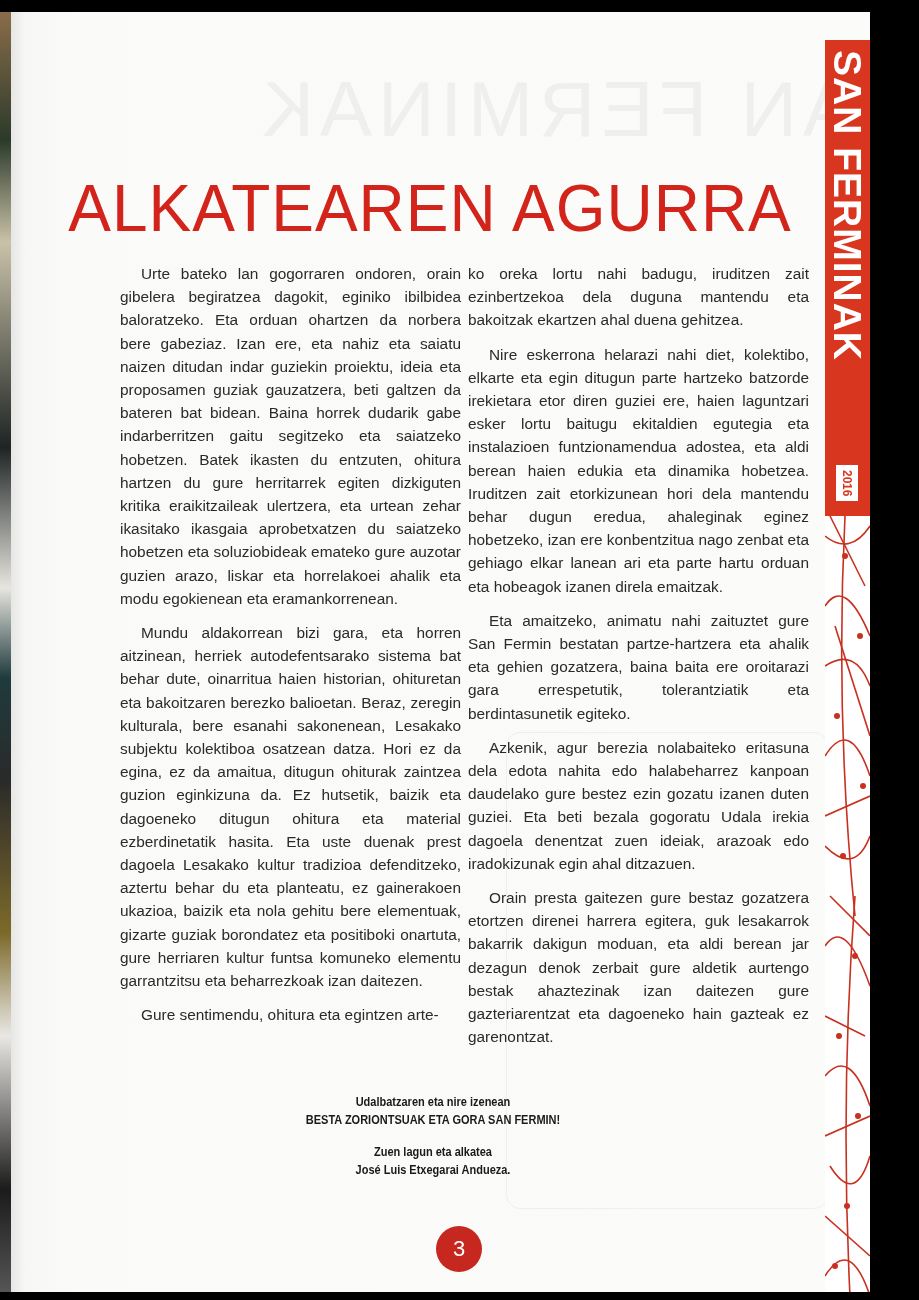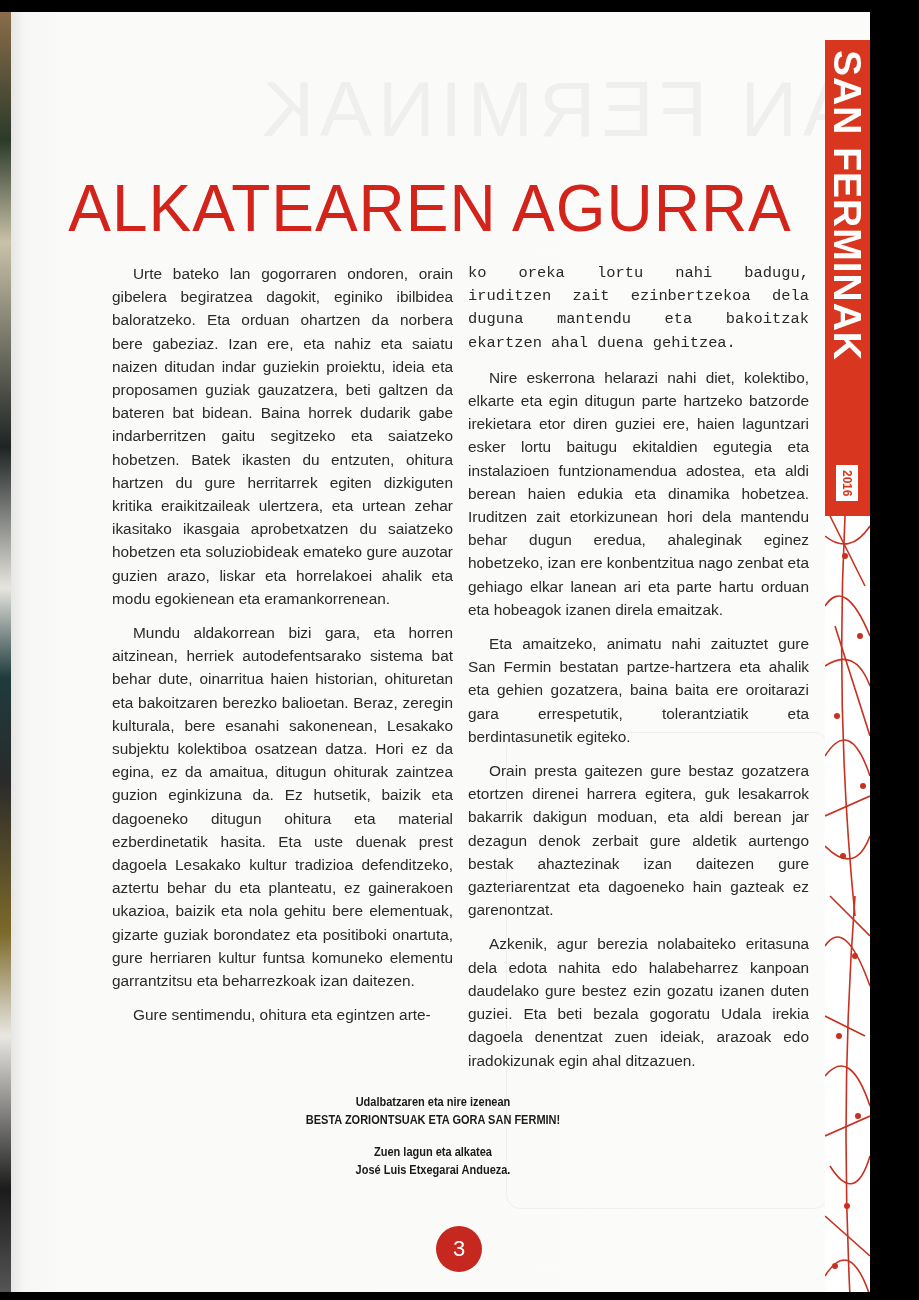--- a/index.html
+++ b/index.html
@@ -27,24 +27,24 @@
     }
     .title {
       position: absolute; left: 0; width: 860px; top: 128px; text-align: center;
       color: #d3241c; font-size: 64px; font-weight: normal; letter-spacing: 1px;
       font-family: "Liberation Sans", sans-serif; transform: scaleY(1.05);
     }
     .col {
       position: absolute; top: 262px; width: 341px;
       font-size: 15.4px; line-height: 23.2px; color: #2a2a2a; text-align: justify;
     }
-    .col-left { left: 112px; }
+    .col-left { left: 120px; }
     .col-right { left: 468px; }
     .col p { margin: 0 0 11px 0; text-indent: 21px; }
-    .col p.cont { text-indent: 0; font-family: Liberation Mono, monospace; }
+    .col p.cont { text-indent: 0; }
     .signoff {
       position: absolute; left: 0; width: 866px; top: 1093px; text-align: center;
       font-family: "Liberation Sans", sans-serif; font-weight: bold;
       font-size: 12.5px; line-height: 18px; color: #1a1a1a; transform: scaleX(0.88);
       transform-origin: 433px 0;
     }
     .signoff .gap { height: 14px; }
     .page-num {
       position: absolute; left: 436px; top: 1226px; width: 46px; height: 46px; border-radius: 50%;
       background: #c6281f; color: #fff; font-size: 22px; text-align: center; line-height: 46px;
@@ -92,22 +92,22 @@
 <div class="col col-left">
   <p>Urte bateko lan gogorraren ondoren, orain gibelera begiratzea dagokit, eginiko ibilbidea baloratzeko. Eta orduan ohartzen da norbera bere gabeziaz. Izan ere, eta nahiz eta saiatu naizen ditudan indar guziekin proiektu, ideia eta proposamen guziak gauzatzera, beti galtzen da bateren bat bidean. Baina horrek dudarik gabe indarberritzen gaitu segitzeko eta saiatzeko hobetzen. Batek ikasten du entzuten, ohitura hartzen du gure herritarrek egiten dizkiguten kritika eraikitzaileak ulertzera, eta urtean zehar ikasitako ikasgaia aprobetxatzen du saiatzeko hobetzen eta soluziobideak emateko gure auzotar guzien arazo, liskar eta horrelakoei ahalik eta modu egokienean eta eramankorrenean.</p>
   <p>Mundu aldakorrean bizi gara, eta horren aitzinean, herriek autodefentsarako sistema bat behar dute, oinarritua haien historian, ohituretan eta bakoitzaren berezko balioetan. Beraz, zeregin kulturala, bere esanahi sakonenean, Lesakako subjektu kolektiboa osatzean datza. Hori ez da egina, ez da amaitua, ditugun ohiturak zaintzea guzion eginkizuna da. Ez hutsetik, baizik eta dagoeneko ditugun ohitura eta material ezberdinetatik hasita. Eta uste duenak prest dagoela Lesakako kultur tradizioa defenditzeko, aztertu behar du eta planteatu, ez gainerakoen ukazioa, baizik eta nola gehitu bere elementuak, gizarte guziak borondatez eta positiboki onartuta, gure herriaren kultur funtsa komuneko elementu garrantzitsu eta beharrezkoak izan daitezen.</p>
   <p>Gure sentimendu, ohitura eta egintzen arte-</p>
 </div>
 
 <div class="col col-right">
   <p class="cont">ko oreka lortu nahi badugu, iruditzen zait ezinbertzekoa dela duguna mantendu eta bakoitzak ekartzen ahal duena gehitzea.</p>
   <p>Nire eskerrona helarazi nahi diet, kolektibo, elkarte eta egin ditugun parte hartzeko batzorde irekietara etor diren guziei ere, haien laguntzari esker lortu baitugu ekitaldien egutegia eta instalazioen funtzionamendua adostea, eta aldi berean haien edukia eta dinamika hobetzea. Iruditzen zait etorkizunean hori dela mantendu behar dugun eredua, ahaleginak eginez hobetzeko, izan ere konbentzitua nago zenbat eta gehiago elkar lanean ari eta parte hartu orduan eta hobeagok izanen direla emaitzak.</p>
   <p>Eta amaitzeko, animatu nahi zaituztet gure San Fermin bestatan partze-hartzera eta ahalik eta gehien gozatzera, baina baita ere oroitarazi gara errespetutik, tolerantziatik eta berdintasunetik egiteko.</p>
+  <p>Azkenik, agur berezia nolabaiteko eritasuna dela edota nahita edo halabeharrez kanpoan daudelako gure bestez ezin gozatu izanen duten guziei. Eta beti bezala gogoratu Udala irekia dagoela denentzat zuen ideiak, arazoak edo iradokizunak egin ahal ditzazuen.</p>
   <p>Orain presta gaitezen gure bestaz gozatzera etortzen direnei harrera egitera, guk lesakarrok bakarrik dakigun moduan, eta aldi berean jar dezagun denok zerbait gure aldetik aurtengo bestak ahaztezinak izan daitezen gure gazteriarentzat eta dagoeneko hain gazteak ez garenontzat.</p>
-  <p>Azkenik, agur berezia nolabaiteko eritasuna dela edota nahita edo halabeharrez kanpoan daudelako gure bestez ezin gozatu izanen duten guziei. Eta beti bezala gogoratu Udala irekia dagoela denentzat zuen ideiak, arazoak edo iradokizunak egin ahal ditzazuen.</p>
 </div>
 
 <div class="signoff">
   <div>Udalbatzaren eta nire izenean</div>
   <div>BESTA ZORIONTSUAK ETA GORA SAN FERMIN!</div>
   <div class="gap"></div>
   <div>Zuen lagun eta alkatea</div>
   <div>José Luis Etxegarai Andueza.</div>
 </div>
 

